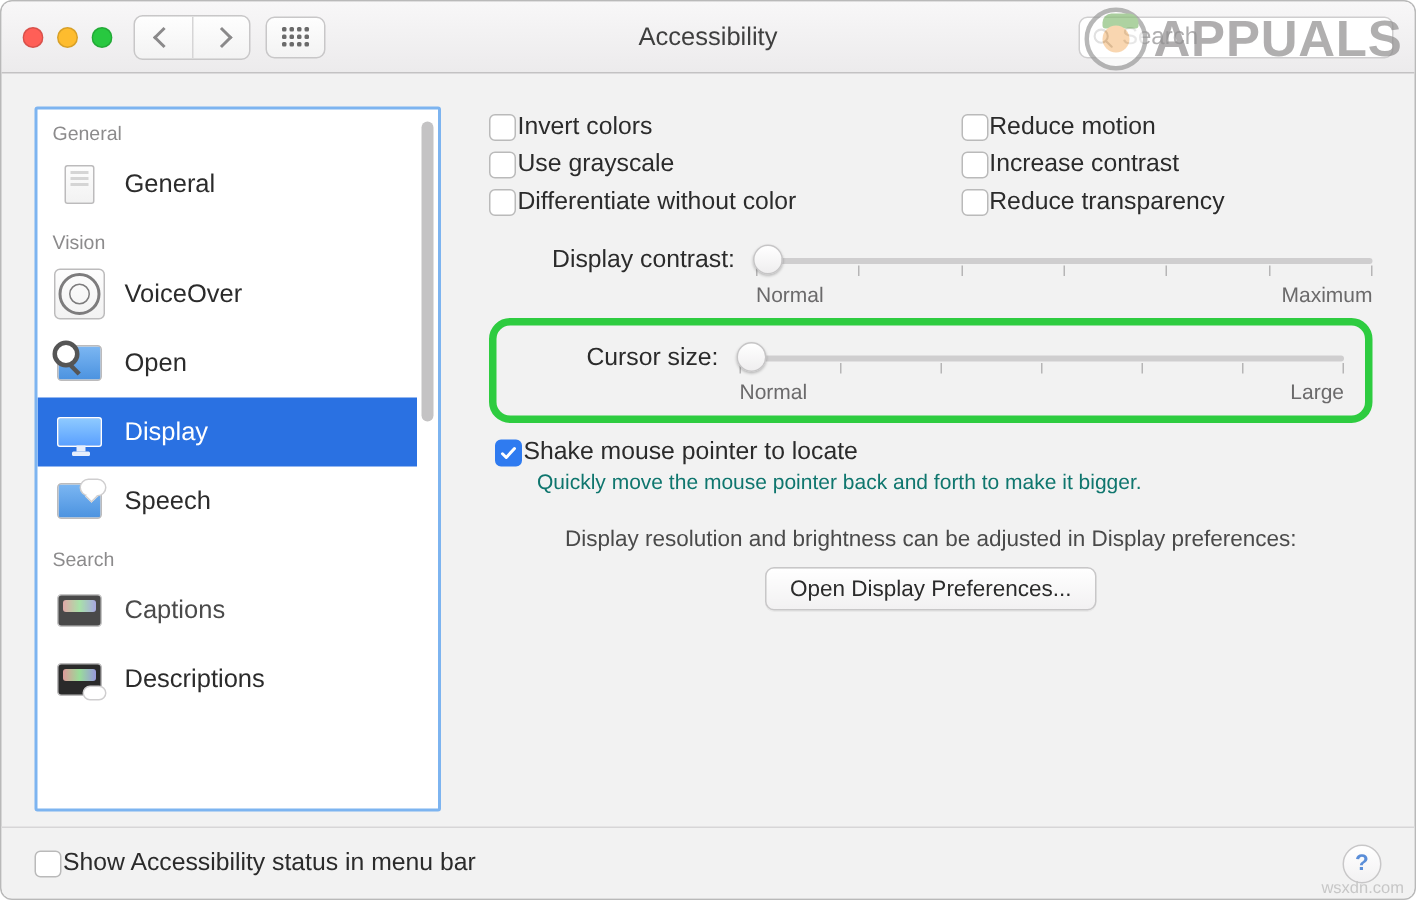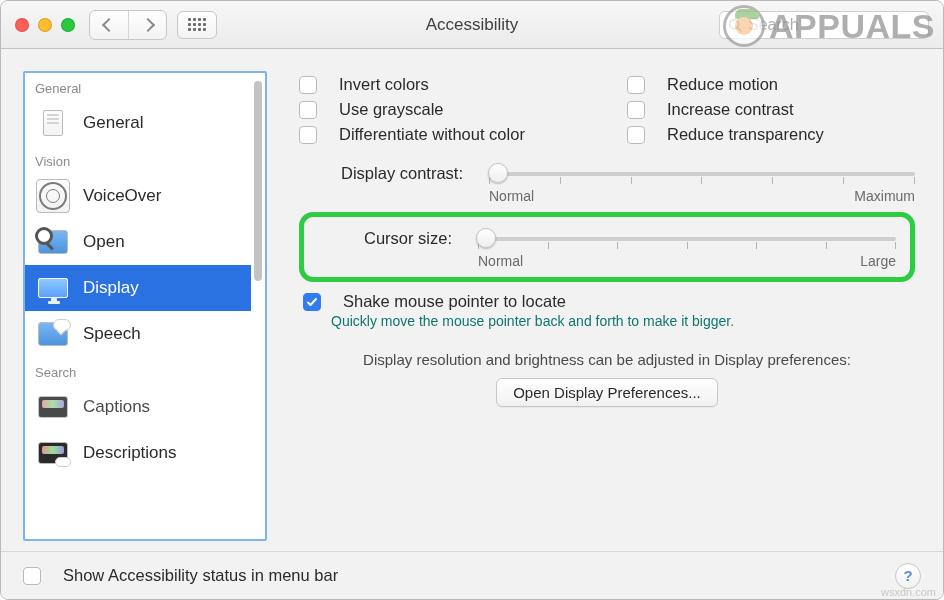--- a/index.html
+++ b/index.html
@@ -99,21 +99,21 @@
   
   .content {
     display:flex;
     padding: 22px 22px 10px 22px;
     gap: 18px;
     height: calc(100% - 48px - 48px);
   }
 
   
   .sidebar {
-    width: 244px;
+    width: 271px;
     border: 2px solid #7db4f0;
     border-radius: 2px;
     background: #fff;
     position: relative;
     overflow: hidden;
   }
   .sb-inner {
     position:absolute; inset:0 14px 0 0;
     overflow:hidden;
   }
@@ -163,31 +163,31 @@
 
   
   .pane { flex:1; position:relative; padding: 4px 6px 0 14px;}
   .opts-grid {
     display:grid;
     grid-template-columns: 1fr 1fr;
     column-gap: 40px;
     row-gap: 6px;
     margin-bottom: 18px;
   }
-  .checkrow { display:flex; align-items:center; gap:22px;}
+  .checkrow { display:flex; align-items:center; gap:1px;}
   .chk {
     width:18px;height:18px;border:1px solid #bababa;border-radius:4px;background:#fff;
     display:inline-flex;align-items:center;justify-content:center;
   }
   .chk.on { background:#2f7bf0; border-color:#2f7bf0;}
   .chk.on svg { display:block;}
   .chk svg { display:none;}
   .optlabel { font-size:16.5px; color:#2b2b2b;}
 
-  .slider-row { display:flex; align-items:flex-start; gap:26px; margin: 12px 0 6px 24px;}
+  .slider-row { display:flex; align-items:flex-start; gap:14px; margin: 12px 0 6px 24px;}
   .slider-row .slabel { width:140px; text-align:right; font-size:16.5px; color:#2b2b2b; padding-top:2px;}
   .slider-block { flex:1;}
   .slider {
     position:relative; height: 24px;
   }
   .track {
     position:absolute; top:10px; left:0; right:0; height:4px;
     background:#cfcecf; border-radius:2px;
   }
   .ticks { position:absolute; top:15px; left:0; right:0; height:8px; display:flex; justify-content:space-between;}

